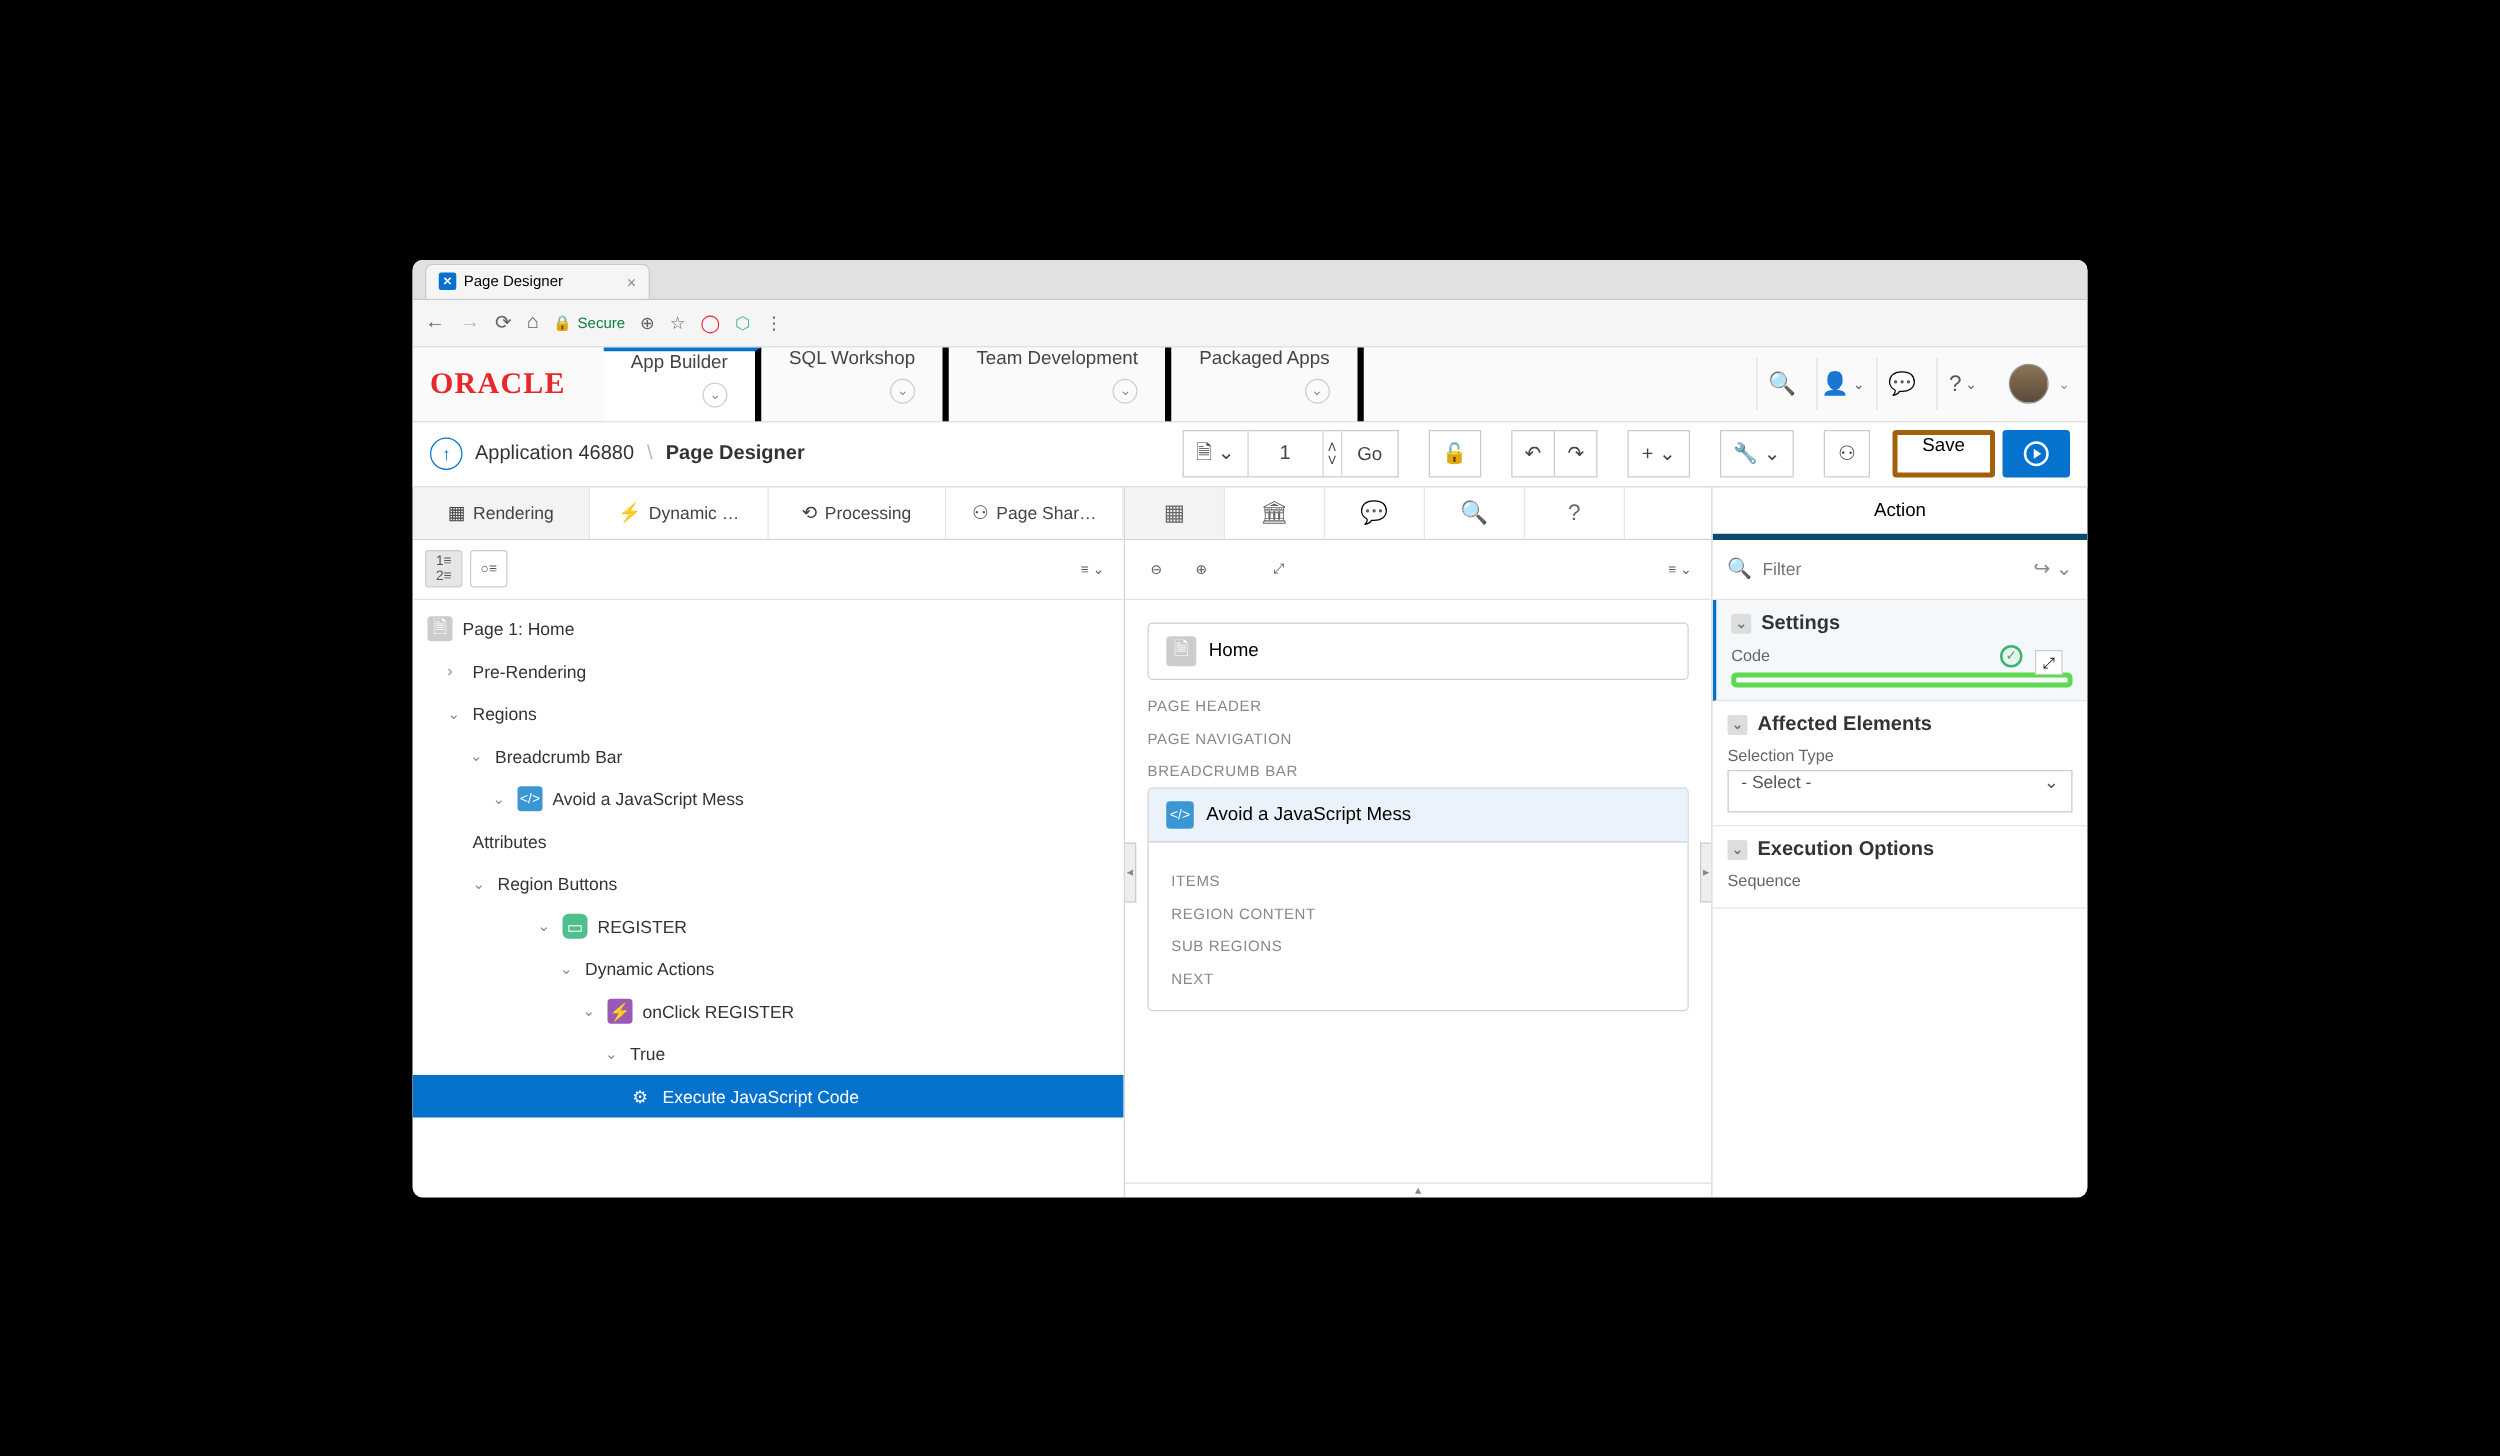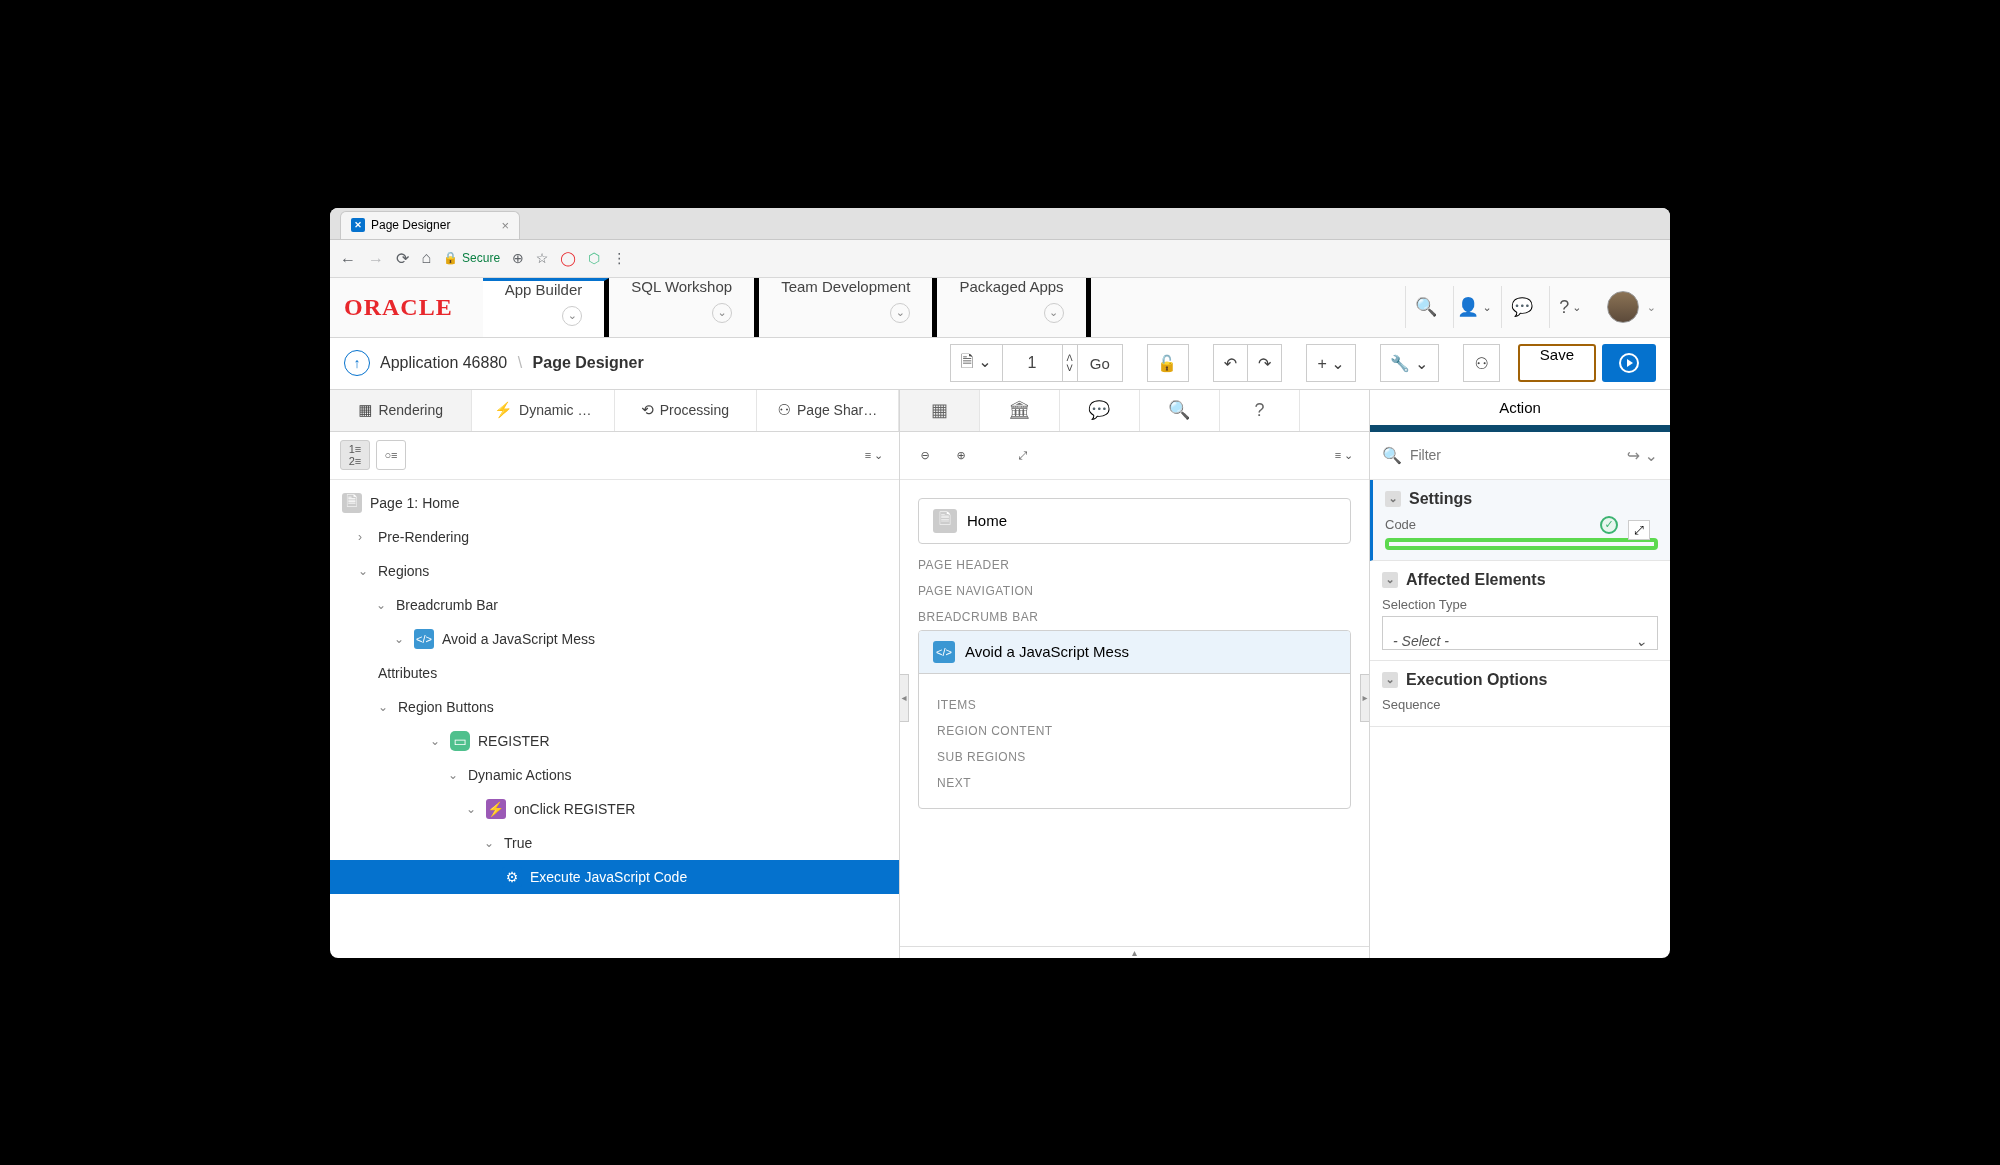--- a/index.html
+++ b/index.html
@@ -32,21 +32,21 @@
 .toolbar { height: 52px; border-bottom: 1px solid #d6d6d6; display: flex; align-items: center; padding: 0 14px; gap: 10px; background: #fff; }
 .circleup { width: 26px; height: 26px; border: 1.5px solid #0572ce; border-radius: 50%; display: flex; align-items: center; justify-content: center; color: #0572ce; font-size: 14px; cursor: pointer; }
 .breadcrumb { font-size: 16px; color: #333; }
 .breadcrumb .sep { color: #bbb; margin: 0 6px; }
 .toolbar .midtools { margin-left: auto; display: flex; align-items: center; gap: 0; }
 .tbtn { height: 38px; border: 1px solid #ccc; background: #fff; display: flex; align-items: center; justify-content: center; padding: 0 12px; font-size: 15px; color: #444; cursor: pointer; }
 .tbtn.icon { padding: 0 10px; font-size: 16px; }
 .tbtn.nl { border-left: none; }
 .pgnum { width: 60px; text-align: center; font-size: 16px; }
 .spacer { width: 24px; }
-.savebtn { height: 38px; border: 2px solid #a16207; padding: 0 20px; font-size: 15px; background: #fff; cursor: pointer; border-radius: 3px; }
+.savebtn { height: 38px; border: 4px solid #a16207; padding: 0 20px; font-size: 15px; background: #fff; cursor: pointer; border-radius: 3px; }
 .runbtn { height: 38px; width: 54px; background: #0572ce; border-radius: 3px; display: flex; align-items: center; justify-content: center; cursor: pointer; margin-left: 6px; }
 .runbtn .play { width: 20px; height: 20px; border: 2px solid #fff; border-radius: 50%; display: flex; align-items: center; justify-content: center; }
 .runbtn .play::before { content: ""; border-left: 6px solid #fff; border-top: 4px solid transparent; border-bottom: 4px solid transparent; margin-left: 2px; }
 .main { flex: 1; display: flex; overflow: hidden; }
 .panel { display: flex; flex-direction: column; overflow: hidden; }
 .left { width: 570px; border-right: 1px solid #d6d6d6; }
 .center { flex: 1; border-right: 1px solid #d6d6d6; position: relative; }
 .right { width: 300px; }
 .tabs { height: 42px; display: flex; border-bottom: 1px solid #d6d6d6; }
 .tab { flex: 1; display: flex; align-items: center; justify-content: center; gap: 6px; font-size: 14px; color: #444; cursor: pointer; border-right: 1px solid #e5e5e5; white-space: nowrap; overflow: hidden; padding: 0 6px; }
@@ -78,32 +78,32 @@
 .homecard .hicon { width: 24px; height: 24px; background: #ccc; border-radius: 3px; display: flex; align-items: center; justify-content: center; color: #fff; }
 .seclabel { font-size: 12px; color: #888; letter-spacing: 0.5px; margin: 12px 0 6px; }
 .regioncard { border: 1px solid #d0d0d0; border-radius: 4px; overflow: hidden; }
 .regionhead { background: #eaf3fb; padding: 10px 14px; display: flex; align-items: center; gap: 10px; font-size: 15px; border-bottom: 1px solid #d0d0d0; }
 .regionhead .ricon { width: 22px; height: 22px; background: #3b97d3; color: #fff; border-radius: 3px; display: flex; align-items: center; justify-content: center; font-size: 11px; }
 .regionbody { padding: 12px 18px; }
 .pill { display: inline-block; background: #c2e6d4; color: #2b6b4a; padding: 7px 16px; border-radius: 18px; font-size: 14px; margin-right: 8px; cursor: pointer; }
 .splitter { position: absolute; top: 50%; width: 10px; height: 48px; background: #eee; border: 1px solid #ccc; display: flex; align-items: center; justify-content: center; font-size: 10px; color: #888; cursor: pointer; }
 .splitter.l { left: -1px; } .splitter.r { right: -1px; }
 .bottomhandle { height: 12px; display: flex; align-items: center; justify-content: center; border-top: 1px solid #ddd; font-size: 10px; color: #888; cursor: pointer; }
-.righttab { height: 42px; display: flex; align-items: center; justify-content: center; font-size: 15px; border-bottom: 7px solid #0c4a6e; }
+.righttab { height: 42px; display: flex; align-items: center; justify-content: center; font-size: 15px; border-bottom: 5px solid #0c4a6e; }
 .filter { height: 48px; display: flex; align-items: center; padding: 0 12px; gap: 8px; border-bottom: 1px solid #e5e5e5; }
 .filter input { flex: 1; border: none; font-size: 14px; outline: none; }
 .section { border-bottom: 1px solid #e5e5e5; padding: 10px 12px; }
 .shead { display: flex; align-items: center; gap: 8px; font-size: 16px; font-weight: 600; color: #333; margin-bottom: 8px; }
 .shead .coll { width: 16px; height: 16px; background: #ddd; border-radius: 2px; display: flex; align-items: center; justify-content: center; font-size: 11px; color: #777; }
 .fieldlabel { font-size: 13px; color: #666; margin: 6px 0 4px; display: flex; align-items: center; gap: 6px; }
 .check { width: 18px; height: 18px; border: 2px solid #3cb371; border-radius: 50%; display: inline-flex; align-items: center; justify-content: center; color: #3cb371; font-size: 11px; background: #e8f6ee; }
 .codebox { border: 4px solid #5cd94f; border-radius: 4px; padding: 2px; position: relative; }
 .codebox .inner { border: 2px solid #0572ce; padding: 8px 10px; font-size: 22px; font-family: Georgia, serif; color: #333; }
 .expand { position: absolute; top: -22px; right: 4px; width: 22px; height: 20px; border: 1px solid #ccc; background: #fff; display: flex; align-items: center; justify-content: center; font-size: 12px; cursor: pointer; }
-.selectbox { height: 34px; border: 1px solid #ccc; display: flex; align-items: flex-end; padding: 0 10px; font-size: 14px; color: #555; justify-content: space-between; cursor: pointer; font-style: italic; }
+.selectbox { height: 34px; border: 1px solid #ccc; display: flex; align-items: flex-start; padding: 0 10px; font-size: 14px; color: #555; justify-content: space-between; cursor: pointer; }
 </style>
 </head>
 <body>
 
 <div class="window">
 
 
   <div class="tabrow">
     <div class="btab">
       <span class="favicon">✕</span>

